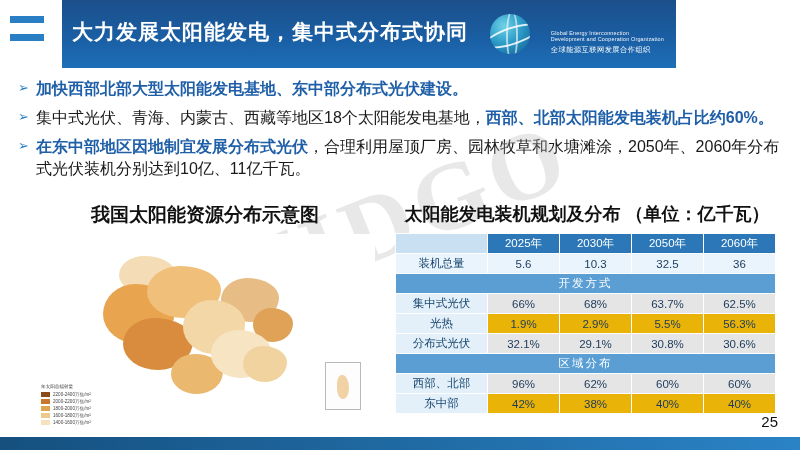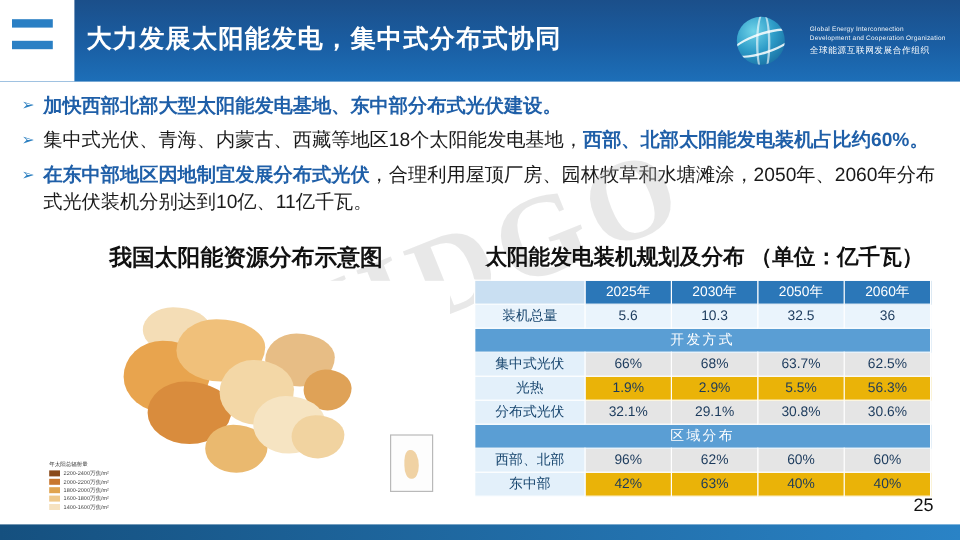--- a/index.html
+++ b/index.html
@@ -17,21 +17,21 @@
     position: relative;
     width: 800px;
     height: 450px;
     background: #ffffff;
     overflow: hidden;
   }
   
   .header {
     position: absolute;
     left: 0; top: 0;
-    width: 800px;
+    width: 676px;
     height: 68px;
     background: linear-gradient(180deg, #1b4f8a 0%, #1a5ea3 55%, #1d6fb8 100%);
     overflow: hidden;
   }
   .header-deco {
     position: absolute;
     left: 0; top: 0;
     width: 62px; height: 68px;
     background: #ffffff;
   }
@@ -56,21 +56,21 @@
     color: #ffffff;
     font-size: 21px;
     font-weight: bold;
     letter-spacing: 1px;
   }
   .logo-wrap {
     position: absolute;
     right: 12px;
     top: 14px;
     display: flex;
-    align-items: center;
+    align-items: flex-end;
     gap: 21px;
   }
   .logo-globe {
     width: 40px; height: 40px;
     border-radius: 50%;
     background: radial-gradient(circle at 35% 30%, #6fd3e8 0%, #2e9cc8 45%, #0f5c92 100%);
     position: relative;
     overflow: hidden;
   }
   .logo-globe:before {
@@ -417,21 +417,21 @@
         <tr>
           <td class="row-label-sub">西部、北部</td>
           <td class="cell">96%</td>
           <td class="cell">62%</td>
           <td class="cell">60%</td>
           <td class="cell">60%</td>
         </tr>
         <tr>
           <td class="row-label-sub">东中部</td>
           <td class="cell-alt">42%</td>
-          <td class="cell-alt">63%</td>
+          <td class="cell-alt">38%</td>
           <td class="cell-alt">40%</td>
           <td class="cell-alt">40%</td>
         </tr>
       </tbody>
     </table>
   </div>
 
   <div class="page-num">25</div>
   <div class="footer-bar"></div>
 

